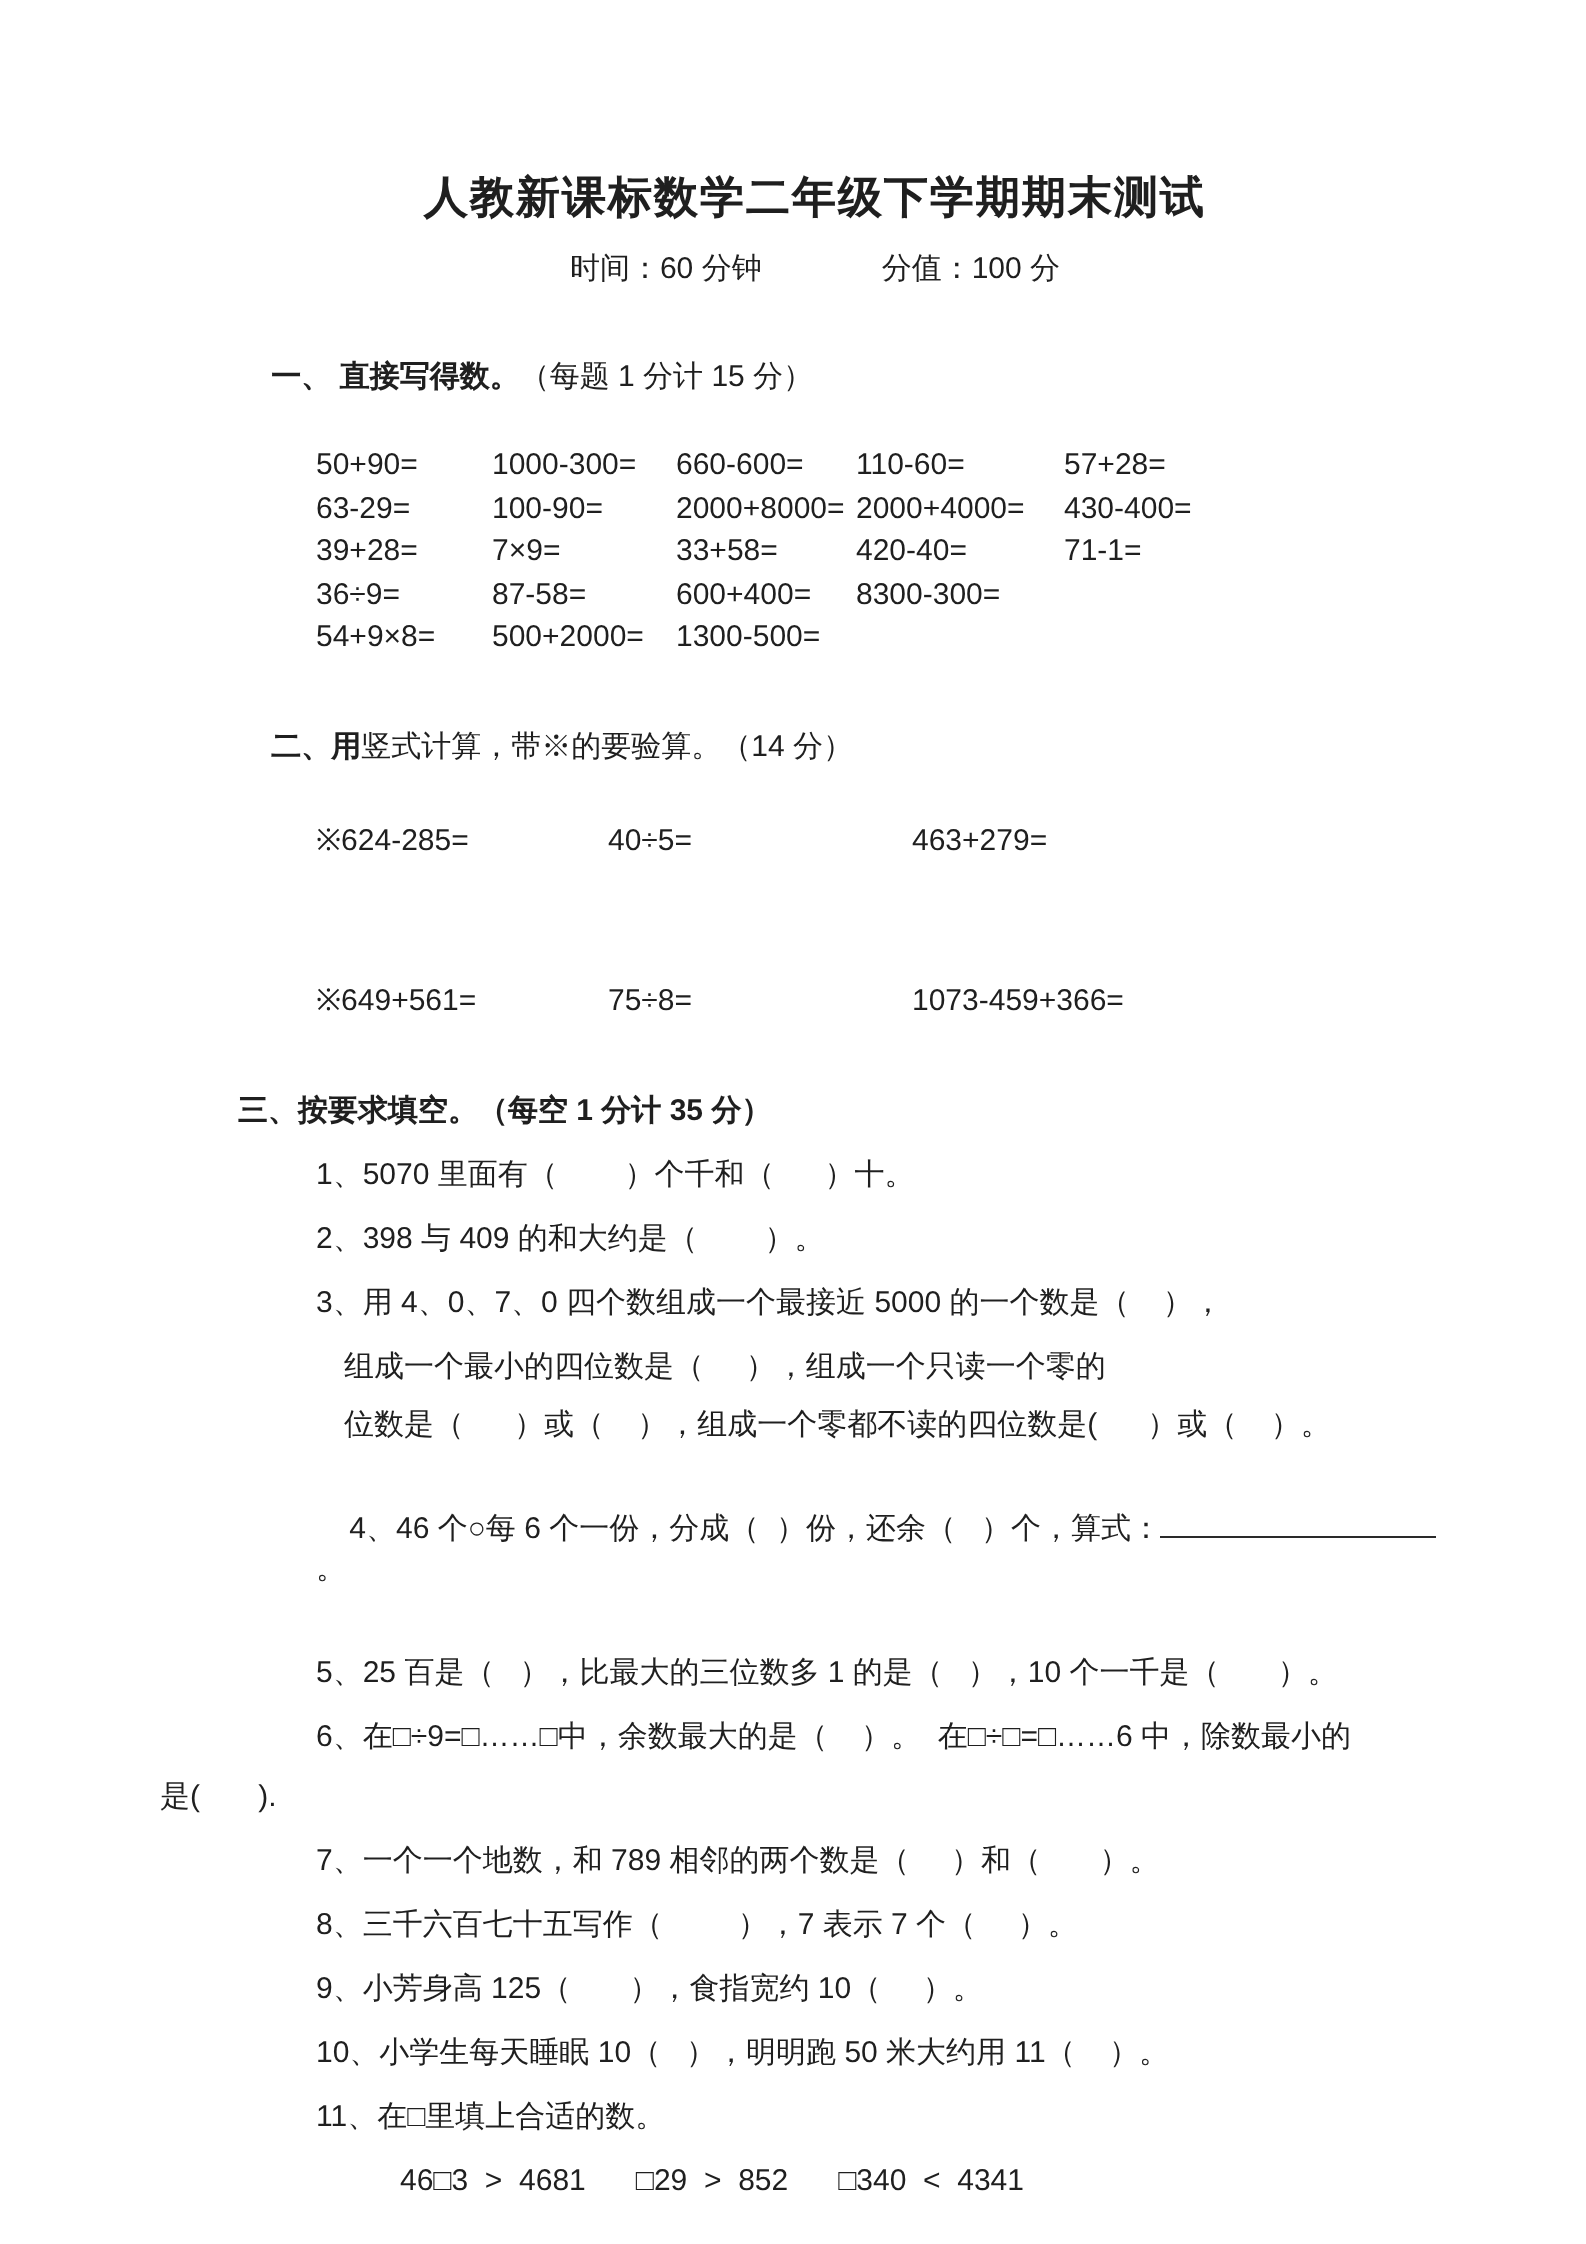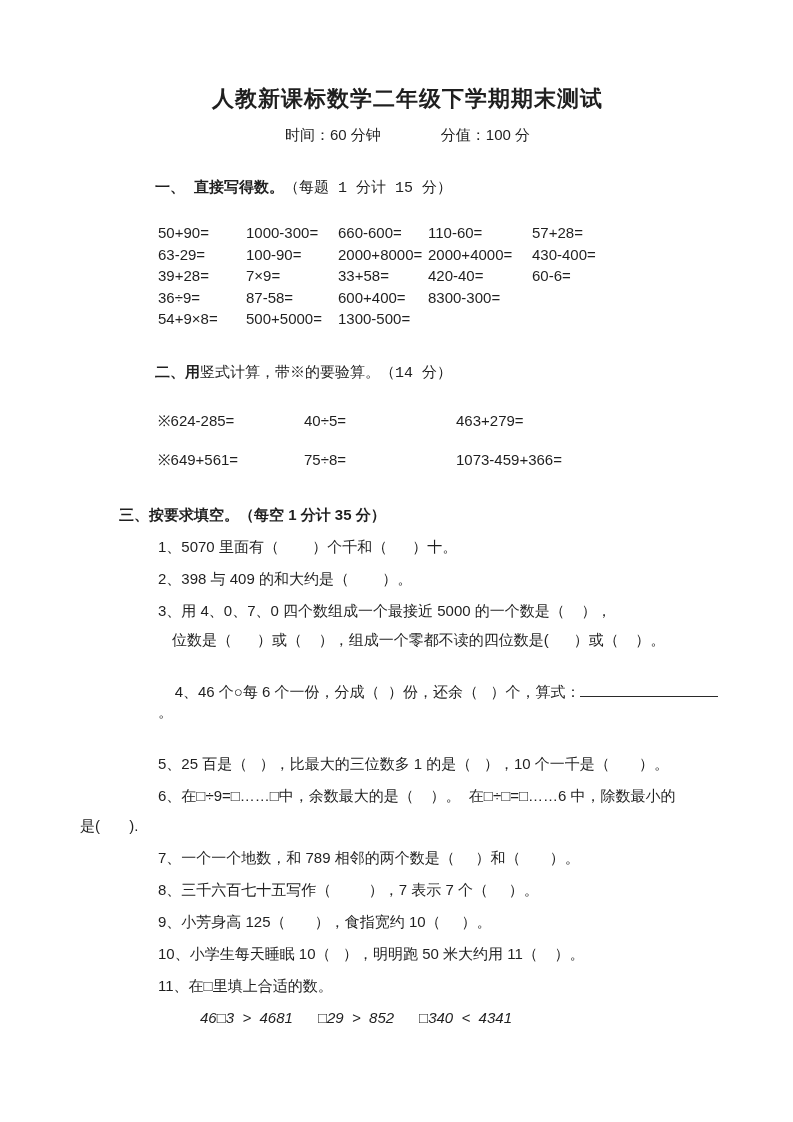--- a/index.html
+++ b/index.html
@@ -25,42 +25,42 @@
     letter-spacing: 1px;
     line-height: 29px;
   }
   .meta-row {
     display: flex;
     justify-content: center;
     gap: 60px;
     margin-top: 12px;
     line-height: 20px;
   }
-  .sec-heading { margin: 12px 0 0 39px; line-height: 21px; font-family: Liberation Mono, monospace; }
+  .sec-heading { margin: 12px 0 0 39px; line-height: 21px; }
   .sec-heading .bold { font-weight: bold; }
   .sec3-heading { margin: 34px 0 0 39px; line-height: 21px; font-weight: bold; }
   .calc-grid {
     display: grid;
     grid-template-columns: 88px 92px 90px 104px auto;
     margin: 2px 0 0 78px;
     line-height: 21.5px;
   }
   .vrow {
     display: grid;
     grid-template-columns: 146px 152px auto;
     margin-left: 78px;
     line-height: 21px;
   }
   .vrow-1 { margin-top: 5px; }
-  .vrow-2 { margin-top: 18px; }
+  .vrow-2 { margin-top: 59px; }
   .q { margin: 12px 0 0 78px; line-height: 20px; }
   .q-sub { margin-left: 92px; }
   .q-sub-gap { margin-top: 9px; }
   .q-hang { margin-left: 0; margin-top: 10px; }
-  .q-cmp { margin-left: 120px; font-style: italic; }
+  .q-cmp { margin-left: 120px; }
   .answer-line {
     display: inline-block;
     width: 138px;
     height: 13px;
     border-bottom: 1.5px solid #2a2a2a;
     margin-right: 8px;
     vertical-align: baseline;
   }
 </style>
 </head>
@@ -87,28 +87,28 @@
     <span>57+28=</span>
     <span>63-29=</span>
     <span>100-90=</span>
     <span>2000+8000=</span>
     <span>2000+4000=</span>
     <span>430-400=</span>
     <span>39+28=</span>
     <span>7×9=</span>
     <span>33+58=</span>
     <span>420-40=</span>
-    <span>60-6=</span>
+    <span>71-1=</span>
     <span>36÷9=</span>
     <span>87-58=</span>
     <span>600+400=</span>
     <span>8300-300=</span>
     <span></span>
     <span>54+9×8=</span>
-    <span>500+5000=</span>
+    <span>500+2000=</span>
     <span>1300-500=</span>
     <span></span>
     <span></span>
   </div>
 
   <div class="sec-heading">
     <span class="bold">二、用</span><span>竖式计算，带※的要验算。（14 分）</span>
   </div>
 
   <div class="vrow vrow-1">
@@ -121,20 +121,21 @@
     <span>75÷8=</span>
     <span>1073-459+366=</span>
   </div>
 
   <div class="sec3-heading">三、按要求填空。（每空 1 分计 35 分）</div>
 
   <div class="q">1、5070 里面有（        ）个千和（      ）十。</div>
   <div class="q">2、398 与 409 的和大约是（        ）。</div>
 
   <div class="q">3、用 4、0、7、0 四个数组成一个最接近 5000 的一个数是（    ），</div>
+  <div class="q q-sub">组成一个最小的四位数是（     ），组成一个只读一个零的</div>
   <div class="q q-sub q-sub-gap">位数是（      ）或（    ），组成一个零都不读的四位数是(      ）或（    ）。</div>
 
   <div class="q">
     <span>4、46 个○每 6 个一份，分成（  ）份，还余（   ）个，算式：</span><span class="answer-line"></span><span>。</span>
   </div>
 
   <div class="q">5、25 百是（   ），比最大的三位数多 1 的是（   ），10 个一千是（       ）。</div>
 
   <div class="q">6、在□÷9=□……□中，余数最大的是（    ）。  在□÷□=□……6 中，除数最小的</div>
   <div class="q q-hang">是(       ).</div>

